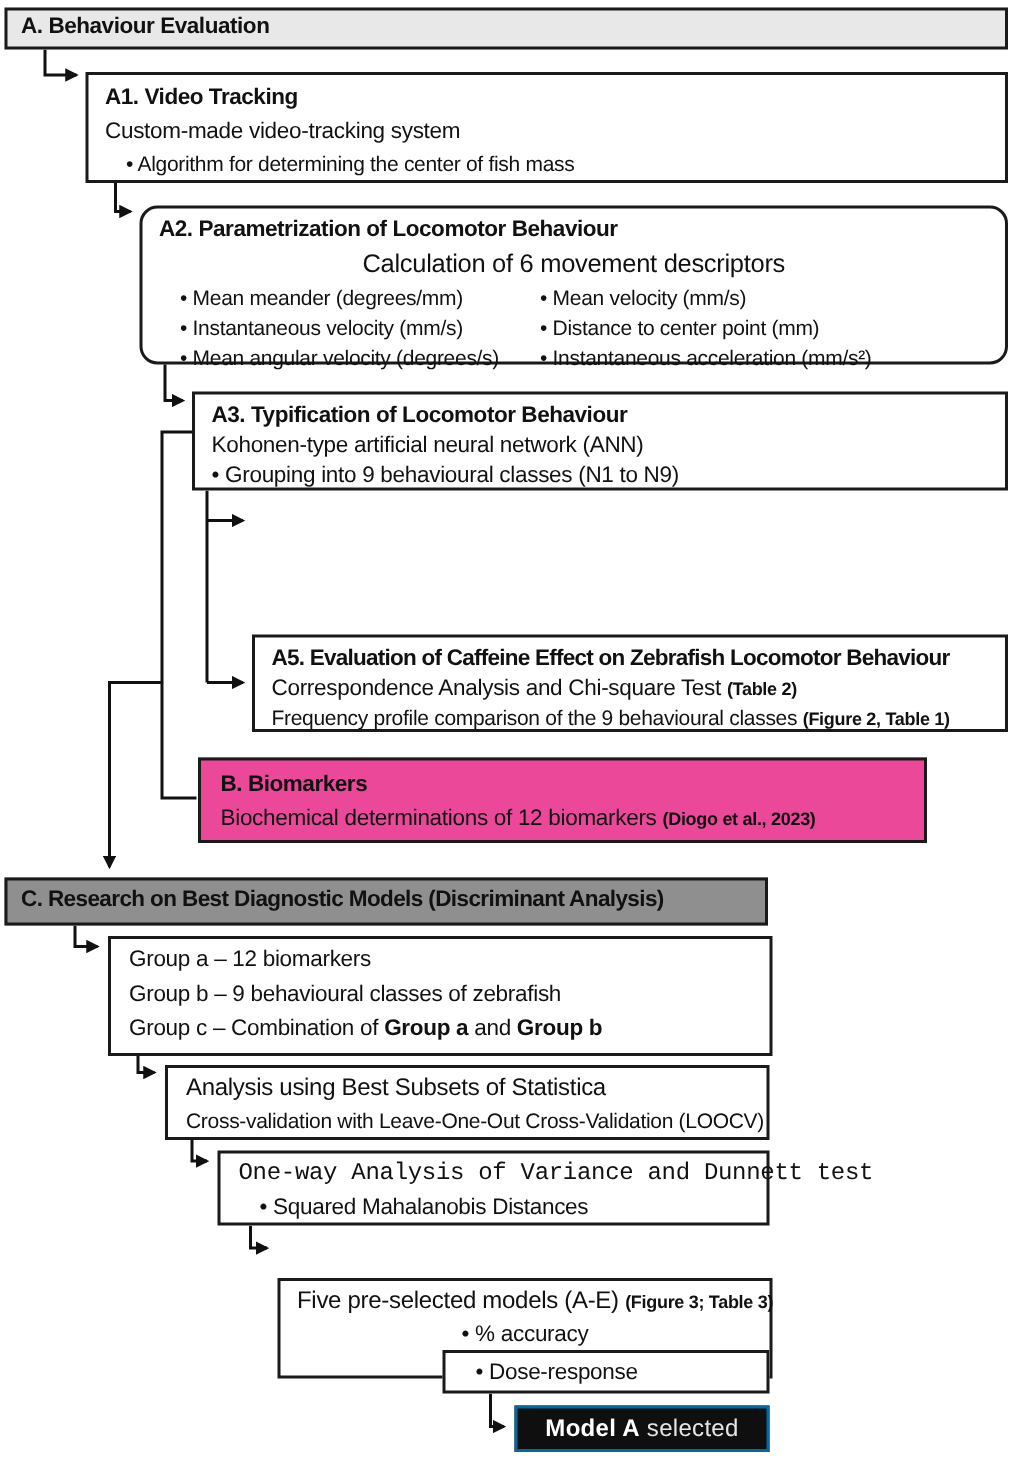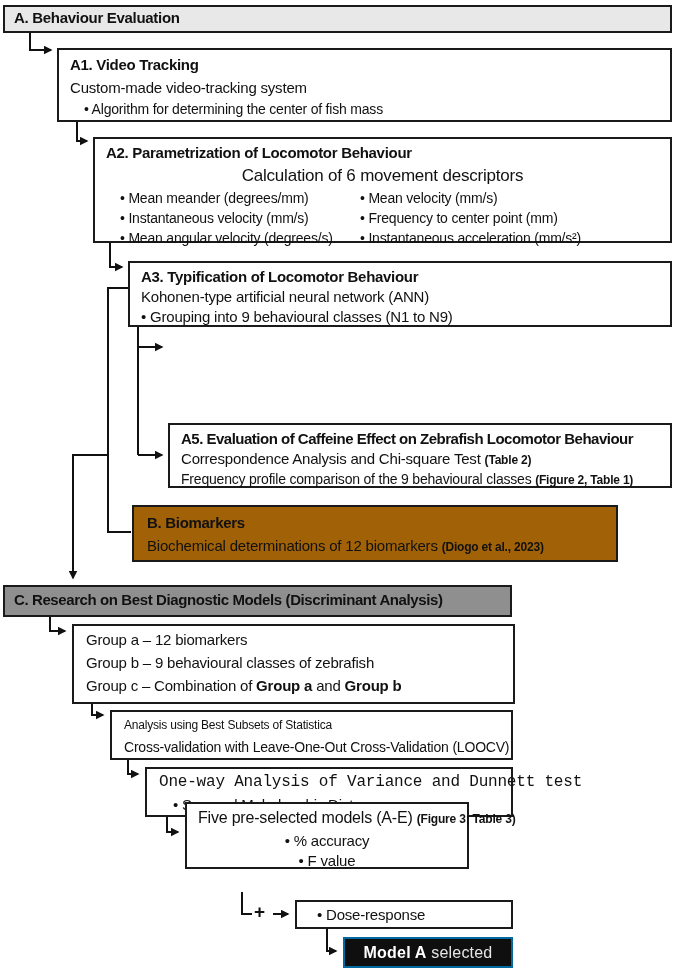--- a/index.html
+++ b/index.html
@@ -2,21 +2,21 @@
 <html><head>
 <meta charset="utf-8">
 <style>
   html,body{margin:0;padding:0;background:#fff;}
   #stage{
     position:relative;width:675px;height:972px;background:#fff;
     font-family:"Liberation Sans",sans-serif;color:#111;overflow:hidden;
   }
   .box{position:absolute;box-sizing:border-box;border:2px solid #1a1a1a;background:#fff;}
   .fill-a{background:#e8e8e8;}
-  .fill-b{background:#a16207;}
+  .fill-b{background:#ec4899;}
   .fill-c{background:#8f8f8f;}
   .fill-black{background:#0f0f0f;border:2px solid #0369a1;color:#fff;}
   .ttl{font-weight:bold;font-size:15px;letter-spacing:-0.3px;white-space:nowrap;}
   .ln{font-size:15px;letter-spacing:-0.2px;white-space:nowrap;}
   .bullet{font-size:14px;letter-spacing:-0.2px;white-space:nowrap;}
   .ref{font-weight:bold;font-size:12px;letter-spacing:-0.2px;}
   .pad{padding:3px 11px;}
   svg.conn{position:absolute;left:0;top:0;pointer-events:none;}
   .center{text-align:center;}
 </style>
@@ -53,32 +53,32 @@
   <div class="box fill-a" style="left:3px;top:5px;width:669px;height:28px;">
     <div class="ttl" style="padding:2px 9px;">A. Behaviour Evaluation</div>
   </div>
 
   <div class="box pad" style="left:57px;top:48px;width:615px;height:74px;">
     <div class="ttl" style="line-height:23px;">A1. Video Tracking</div>
     <div class="ln" style="line-height:23px;">Custom-made video-tracking system</div>
     <div class="bullet" style="line-height:21px;padding-left:14px;">• Algorithm for determining the center of fish mass</div>
   </div>
 
-  <div class="box" style="left:93px;top:137px;width:579px;height:106px;padding:3px 11px;">
+  <div class="box" style="left:93px;top:137px;width:579px;height:106px;padding:3px 11px;border-radius:12px;">
     <div class="ttl" style="line-height:22px;">A2. Parametrization of Locomotor Behaviour</div>
     <div class="ln center" style="font-size:17px;line-height:24px;">Calculation of 6 movement descriptors</div>
     <div style="position:relative;">
       <div style="position:absolute;left:14px;top:0;">
         <div class="bullet" style="line-height:20px;">• Mean meander (degrees/mm)</div>
         <div class="bullet" style="line-height:20px;">• Instantaneous velocity (mm/s)</div>
         <div class="bullet" style="line-height:20px;">• Mean angular velocity (degrees/s)</div>
       </div>
       <div style="position:absolute;left:254px;top:0;">
         <div class="bullet" style="line-height:20px;">• Mean velocity (mm/s)</div>
-        <div class="bullet" style="line-height:20px;">• Frequency to center point  (mm)</div>
+        <div class="bullet" style="line-height:20px;">• Distance to center point  (mm)</div>
         <div class="bullet" style="line-height:20px;">• Instantaneous acceleration (mm/s²)</div>
       </div>
     </div>
   </div>
 
   <div class="box pad" style="left:128px;top:261px;width:544px;height:66px;">
     <div class="ttl" style="line-height:21px;">A3. Typification of Locomotor Behaviour</div>
     <div class="ln" style="line-height:20px;">Kohonen-type artificial neural network (ANN)</div>
     <div class="ln" style="line-height:20px;">• Grouping into 9 behavioural classes (N1 to N9)</div>
   </div>
@@ -99,30 +99,30 @@
     <div class="ttl" style="padding:4px 9px;letter-spacing:-0.4px;">C. Research on Best Diagnostic Models (Discriminant Analysis)</div>
   </div>
 
   <div class="box" style="left:72px;top:624px;width:443px;height:80px;padding:2px 12px;">
     <div class="ln" style="line-height:23px;">Group a – 12 biomarkers</div>
     <div class="ln" style="line-height:23px;">Group b – 9 behavioural classes of zebrafish</div>
     <div class="ln" style="line-height:23px;"><span>Group c – Combination of </span><b>Group a</b><span> and </span><b>Group b</b></div>
   </div>
 
   <div class="box" style="left:110px;top:710px;width:403px;height:50px;padding:2px 12px;">
-    <div class="ln" style="font-size:12px;line-height:23px;">Analysis using Best Subsets of Statistica</div>
+    <div class="ln" style="font-size:16px;line-height:23px;">Analysis using Best Subsets of Statistica</div>
     <div class="ln" style="font-size:14px;line-height:21px;">Cross-validation with Leave-One-Out Cross-Validation (LOOCV)</div>
   </div>
 
   <div class="box" style="left:145px;top:767px;width:368px;height:50px;padding:2px 12px;">
     <div class="ln" style="font-size:16px;line-height:23px;font-family:Liberation Mono, monospace;">One-way Analysis of Variance and Dunnett test</div>
     <div class="ln" style="line-height:21px;padding-left:14px;">• Squared Mahalanobis Distances</div>
   </div>
 
-  <div class="box" style="left:185px;top:802px;width:284px;height:67px;padding:2px 11px;">
+  <div class="box" style="left:185px;top:852px;width:330px;height:67px;padding:2px 11px;">
     <div class="ln" style="font-size:16px;line-height:23px;"><span>Five pre-selected models (A-E) </span><span class="ref">(Figure 3; Table 3)</span></div>
     <div class="ln center" style="line-height:20px;">• % accuracy</div>
     <div class="ln center" style="line-height:20px;">• F value</div>
   </div>
 
   <div class="box" style="left:295px;top:900px;width:218px;height:29px;padding:1px 20px;">
     <div class="ln" style="line-height:23px;">• Dose-response</div>
   </div>
 
   <div class="box fill-black center" style="left:343px;top:937px;width:170px;height:31px;">

